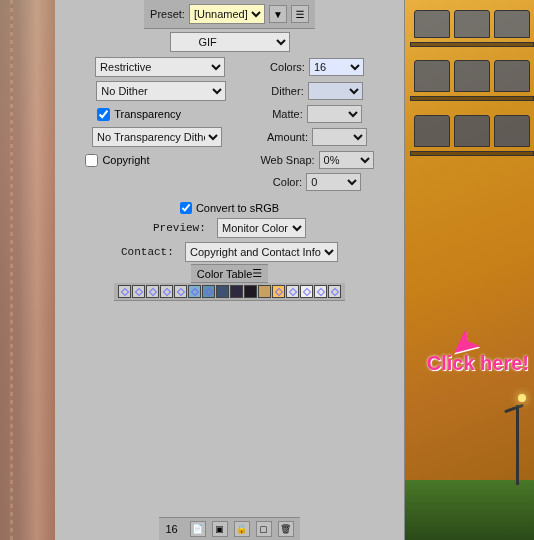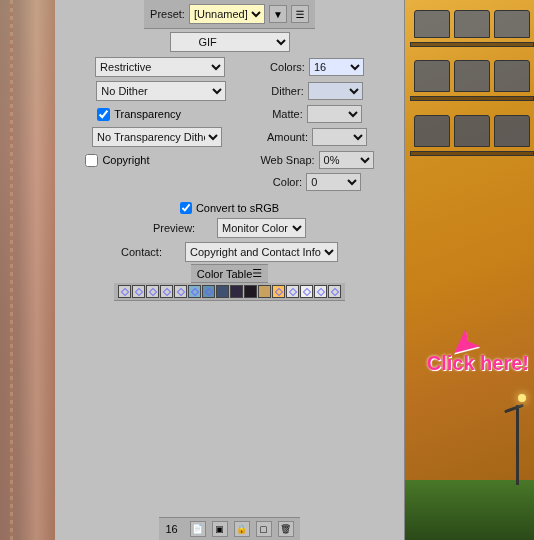--- a/index.html
+++ b/index.html
@@ -173,20 +173,21 @@
       padding: 2px 6px;
       display: flex;
       align-items: center;
       gap: 4px;
     }
 
     .full-select-row .row-label {
       min-width: 60px;
       font-size: 11px;
       color: #111;
+      font-family: Liberation Mono, monospace;
     }
 
     .full-select-row select {
       flex: 1;
     }
 
     .color-table-header {
       background: #b0b0b0;
       border-top: 1px solid #888;
       border-bottom: 1px solid #888;

